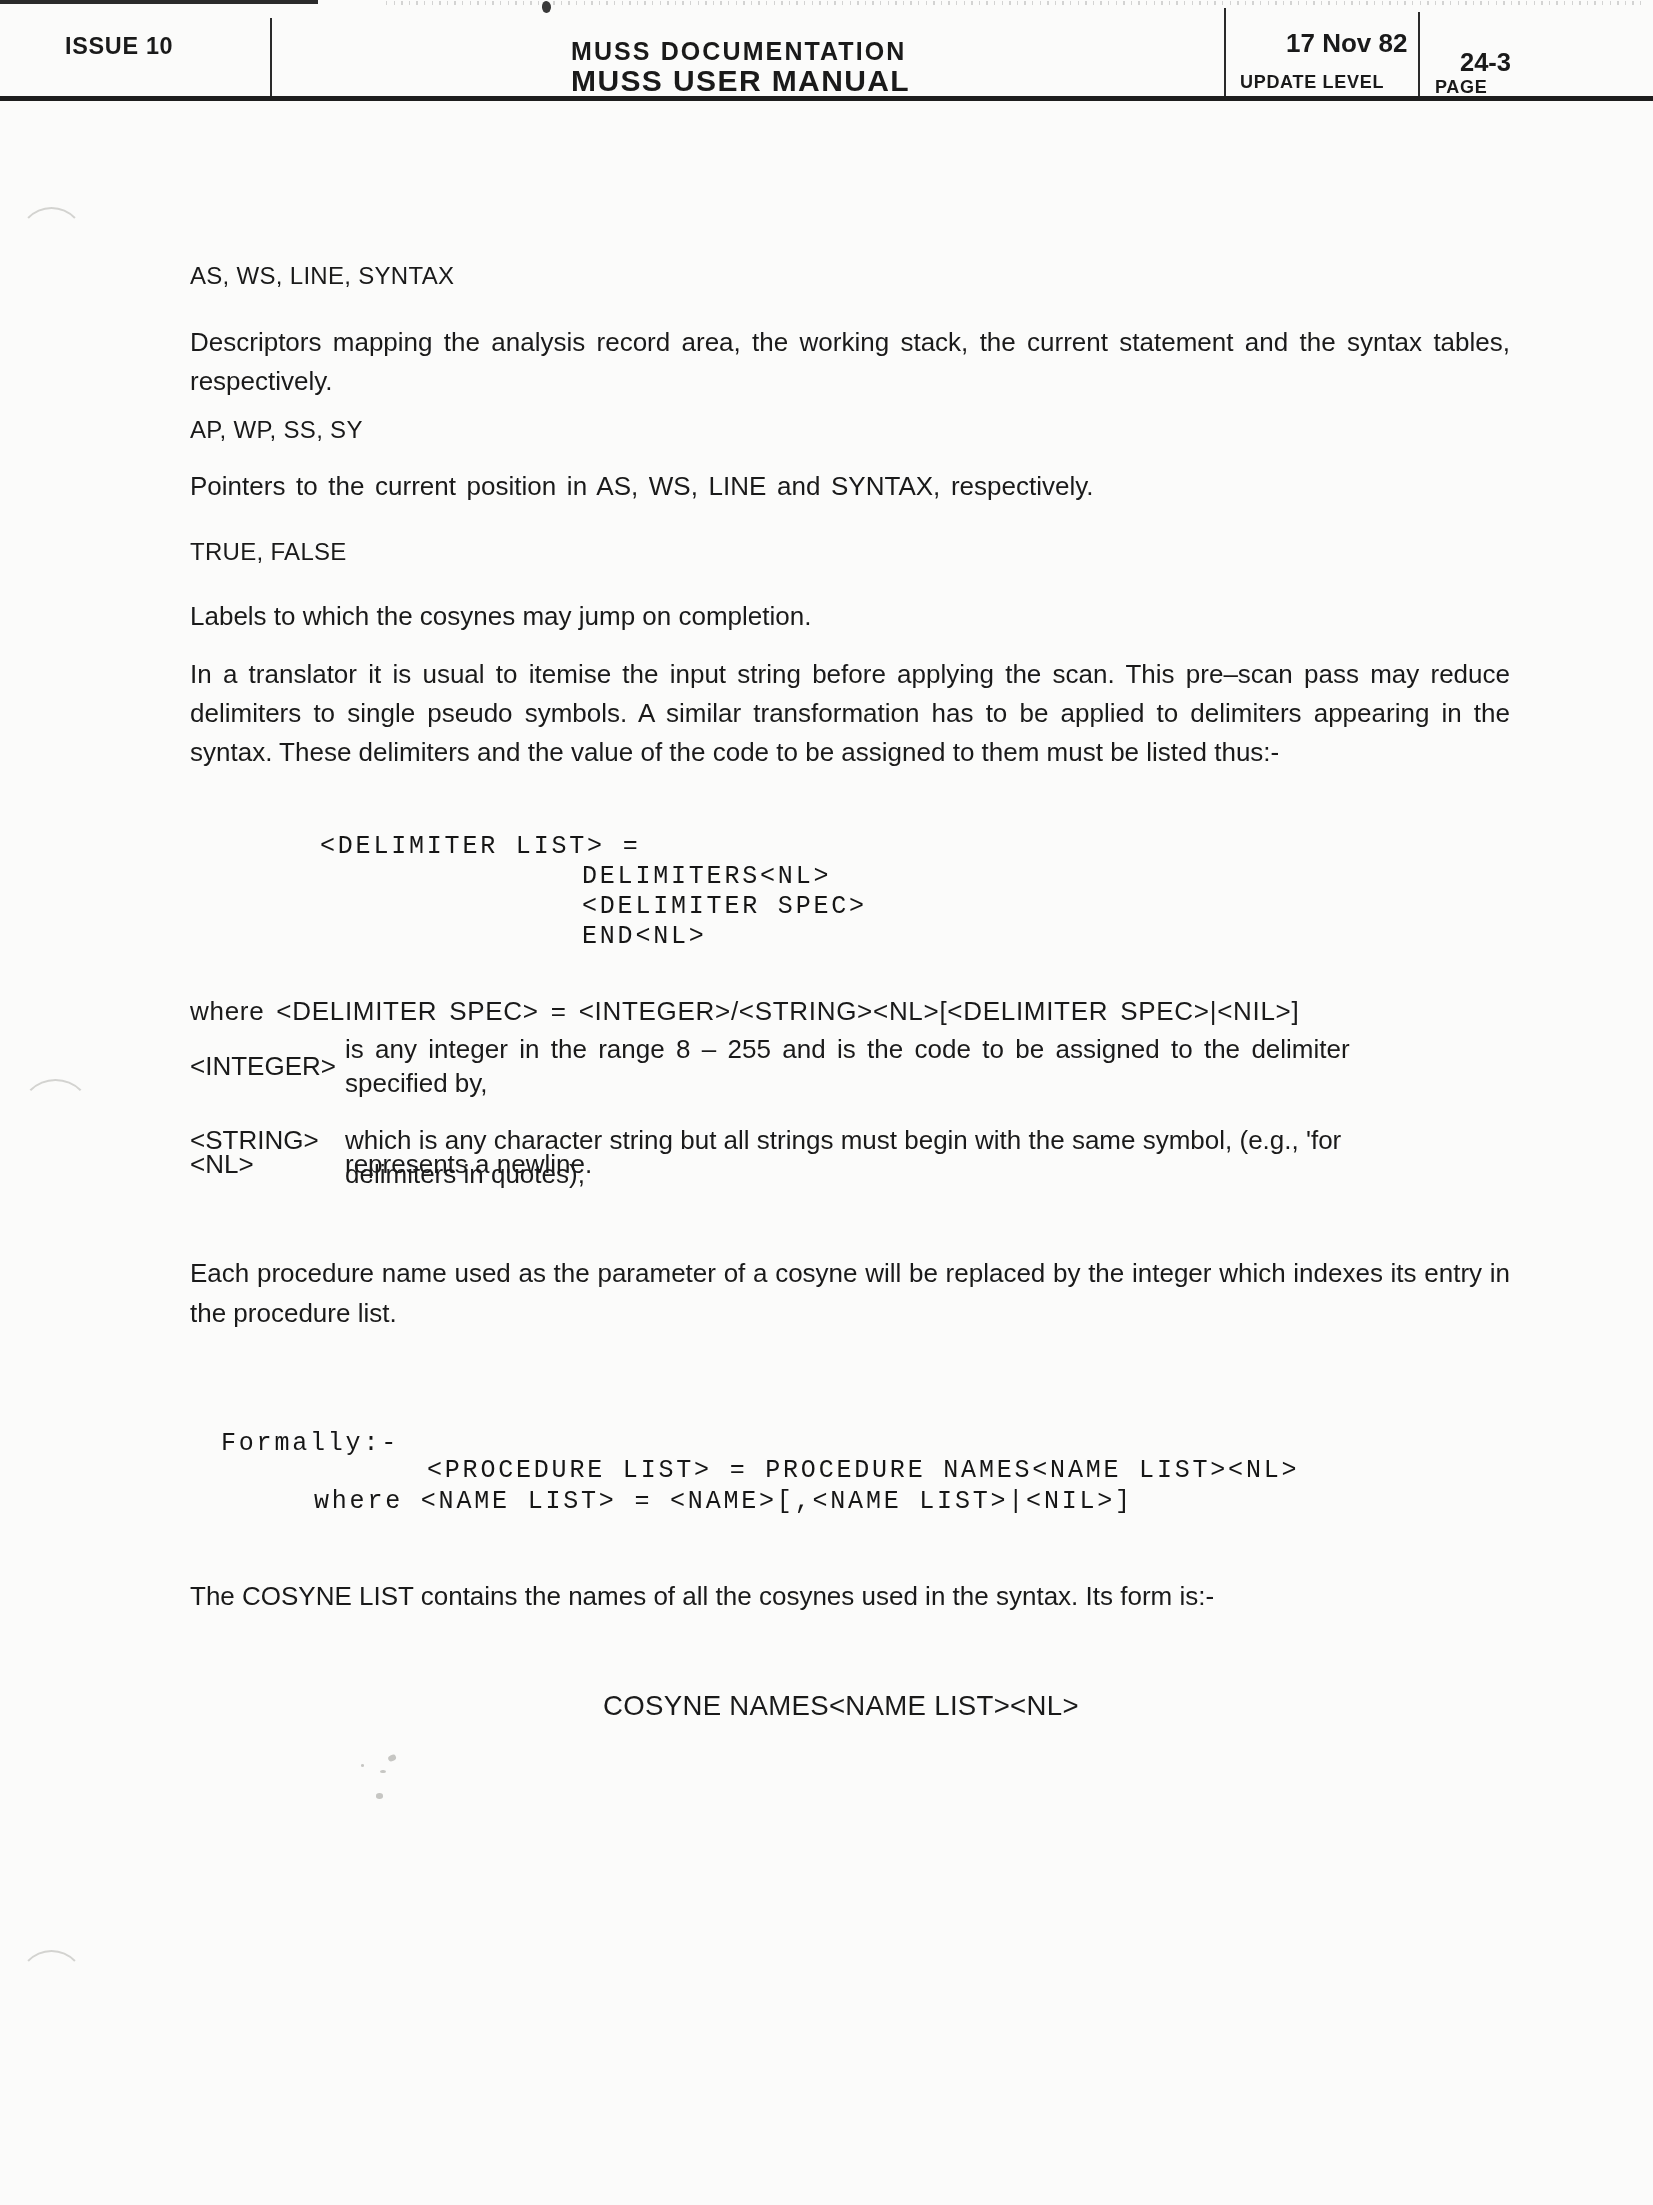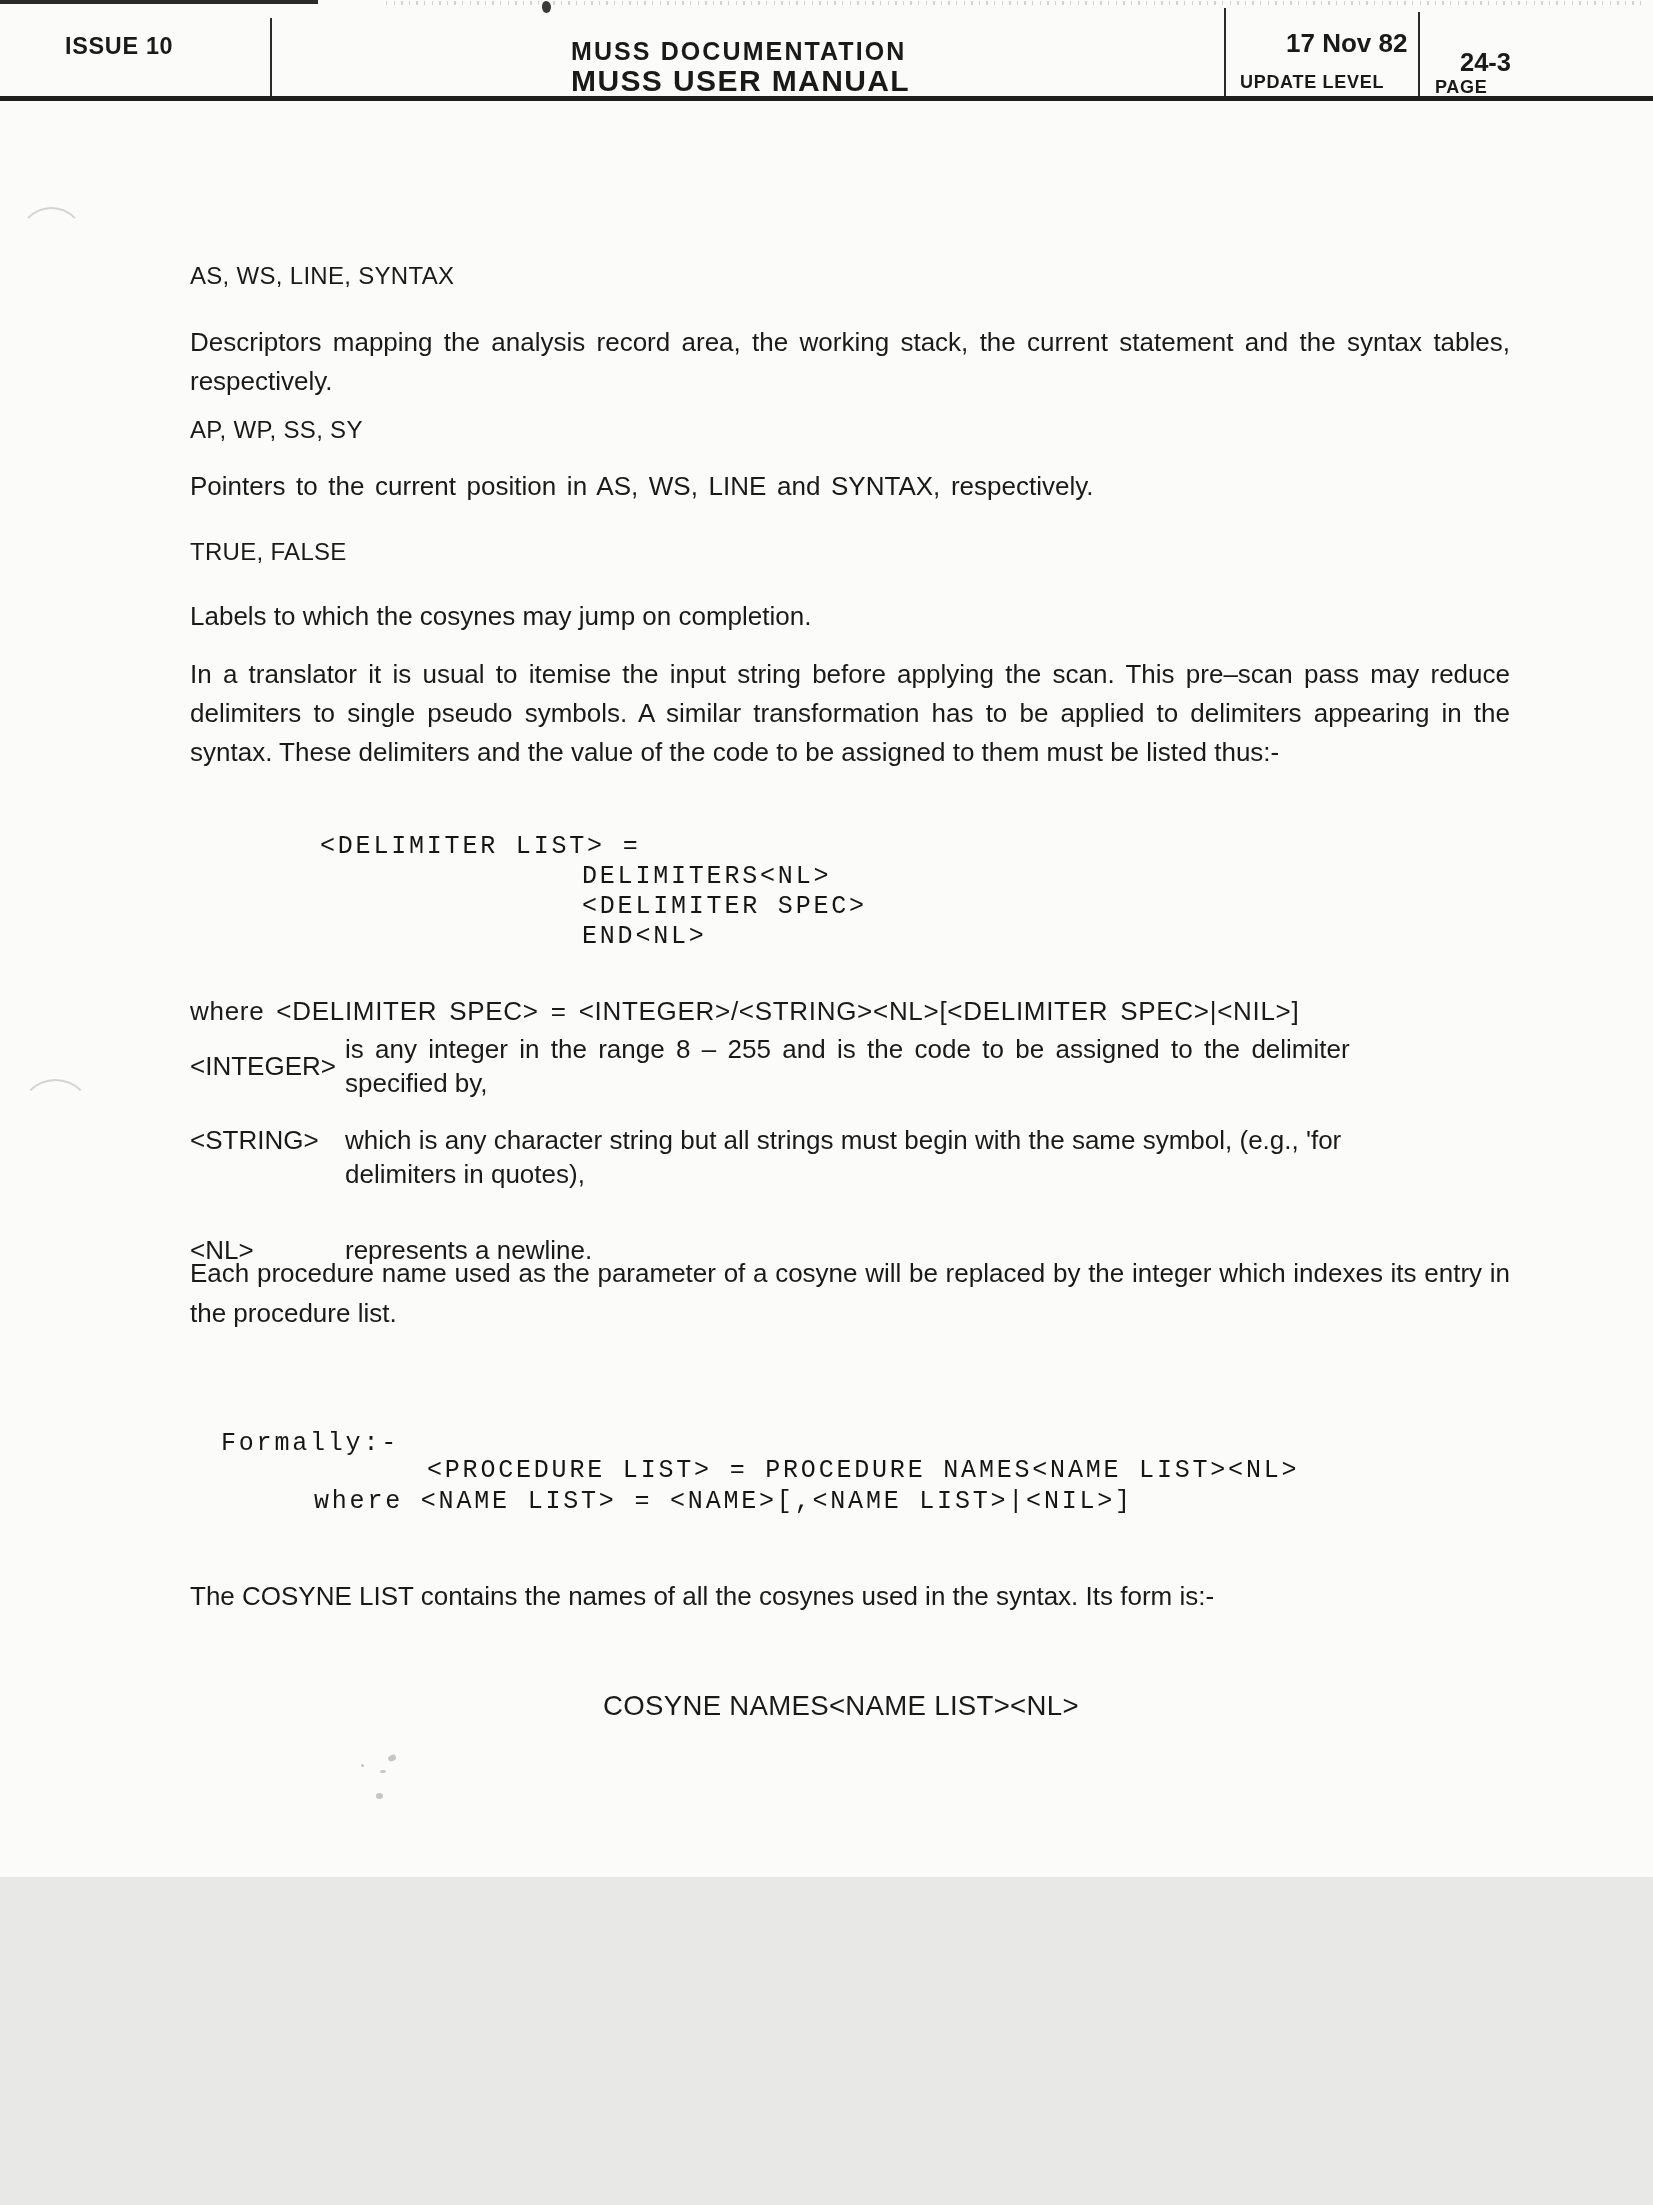--- a/index.html
+++ b/index.html
@@ -1,18 +1,18 @@
 <!DOCTYPE html>
 <html style="font-size:11px"><head>
 <meta charset="utf-8">
 <style>
   html,body{margin:0;padding:0;background:#e8e8e6;}
   .page{
     position:relative;
-    width:1654px;height:1877px;
+    width:1654px;height:2205px;
     background:#fbfbfa;
     overflow:hidden;
     font-family:"Liberation Sans",sans-serif;
     color:#1a1a1a;
   }
   
   .hdr-rule{position:absolute;left:0;top:96px;width:1654px;height:4.8px;background:#1e1e1e;}
   .hdr-topline{position:absolute;left:0;top:0;width:318px;height:4.1px;background:#2b2b2b;}
   .hdr-noise{position:absolute;left:386px;top:1.4px;width:1261px;height:3.4px;opacity:.4;
     background:repeating-linear-gradient(90deg,rgba(70,70,70,.55) 0 1.4px,transparent 1.4px 7.6px);}
@@ -39,21 +39,21 @@
   .code{position:absolute;font-family:"Liberation Mono","DejaVu Sans Mono",monospace;
         font-size:25px;letter-spacing:2.8px;color:#161616;white-space:nowrap;line-height:30px;}
   .cb1-l1{left:320px;top:832px;}
   .cb1-rest{left:582px;top:862px;}
   .cb1-rest span{display:block;}
   .where1{top:992px;letter-spacing:0.7px;word-spacing:4.1px;white-space:nowrap;width:auto;}
   .defrow{position:absolute;left:190px;width:1351px;display:flex;font-size:26px;line-height:34px;}
   .defrow .term{flex:0 0 155px;white-space:nowrap;}
   .defrow .dlines{flex:1;}
   .defrow .dline{display:block;white-space:nowrap;}
-  .d1{top:1032px;align-items:center;} .d2{top:1123px;} .d3{top:1233px;}
+  .d1{top:1032px;align-items:center;} .d2{top:1123px;} .d3{top:1147px;}
   .d1 .dline1{word-spacing:4.1px;}
   .p5{top:1253px;line-height:40px;}
   .formally{left:221px;top:1389px;margin-top:40px;}
   .cb2-l1{left:427px;top:1456px;}
   .cb2-l2{left:314px;top:1487px;}
   .p6{top:1577px;}
   .cosyne{position:absolute;left:603px;top:1690px;font-size:27.6px;letter-spacing:0.3px;white-space:nowrap;}
   
   .arc{position:absolute;width:65px;height:36px;border:2.1px solid #d3d3d0;
        border-color:#cfcfcc transparent transparent transparent;

